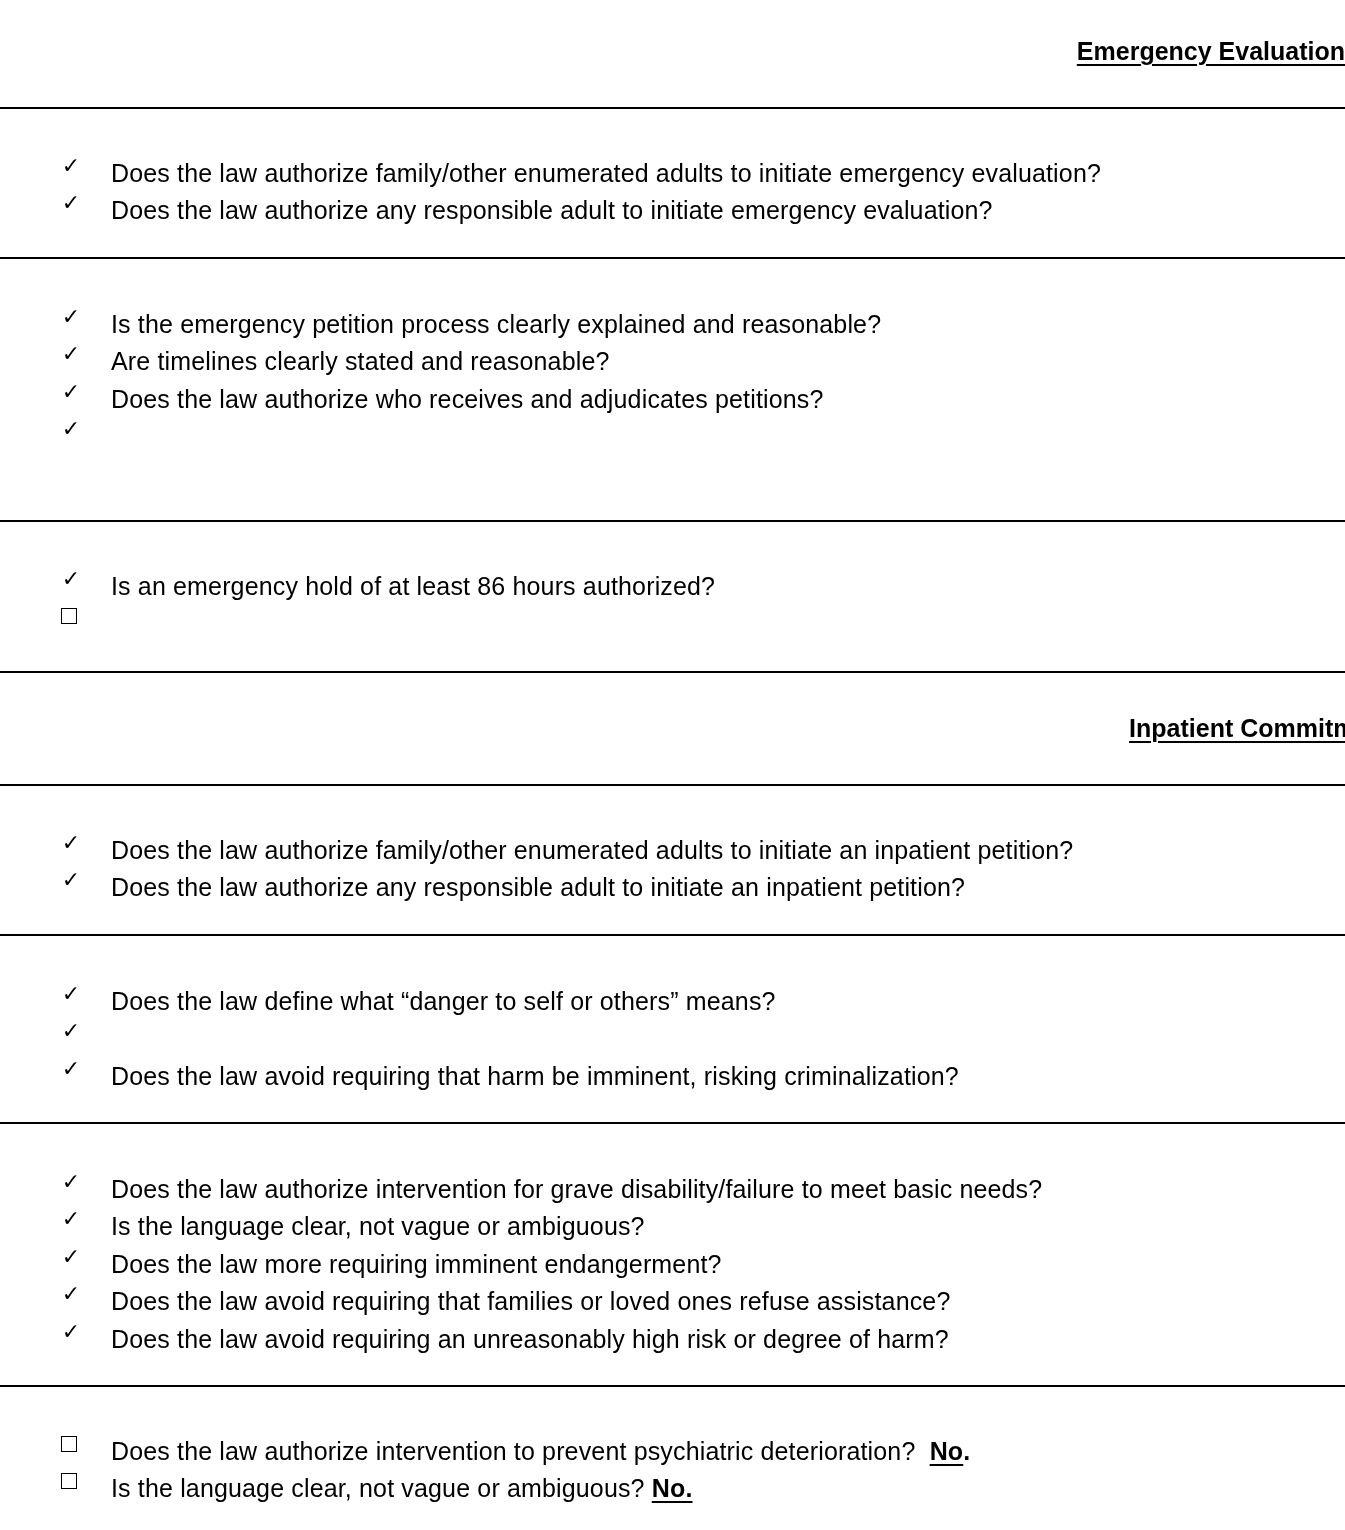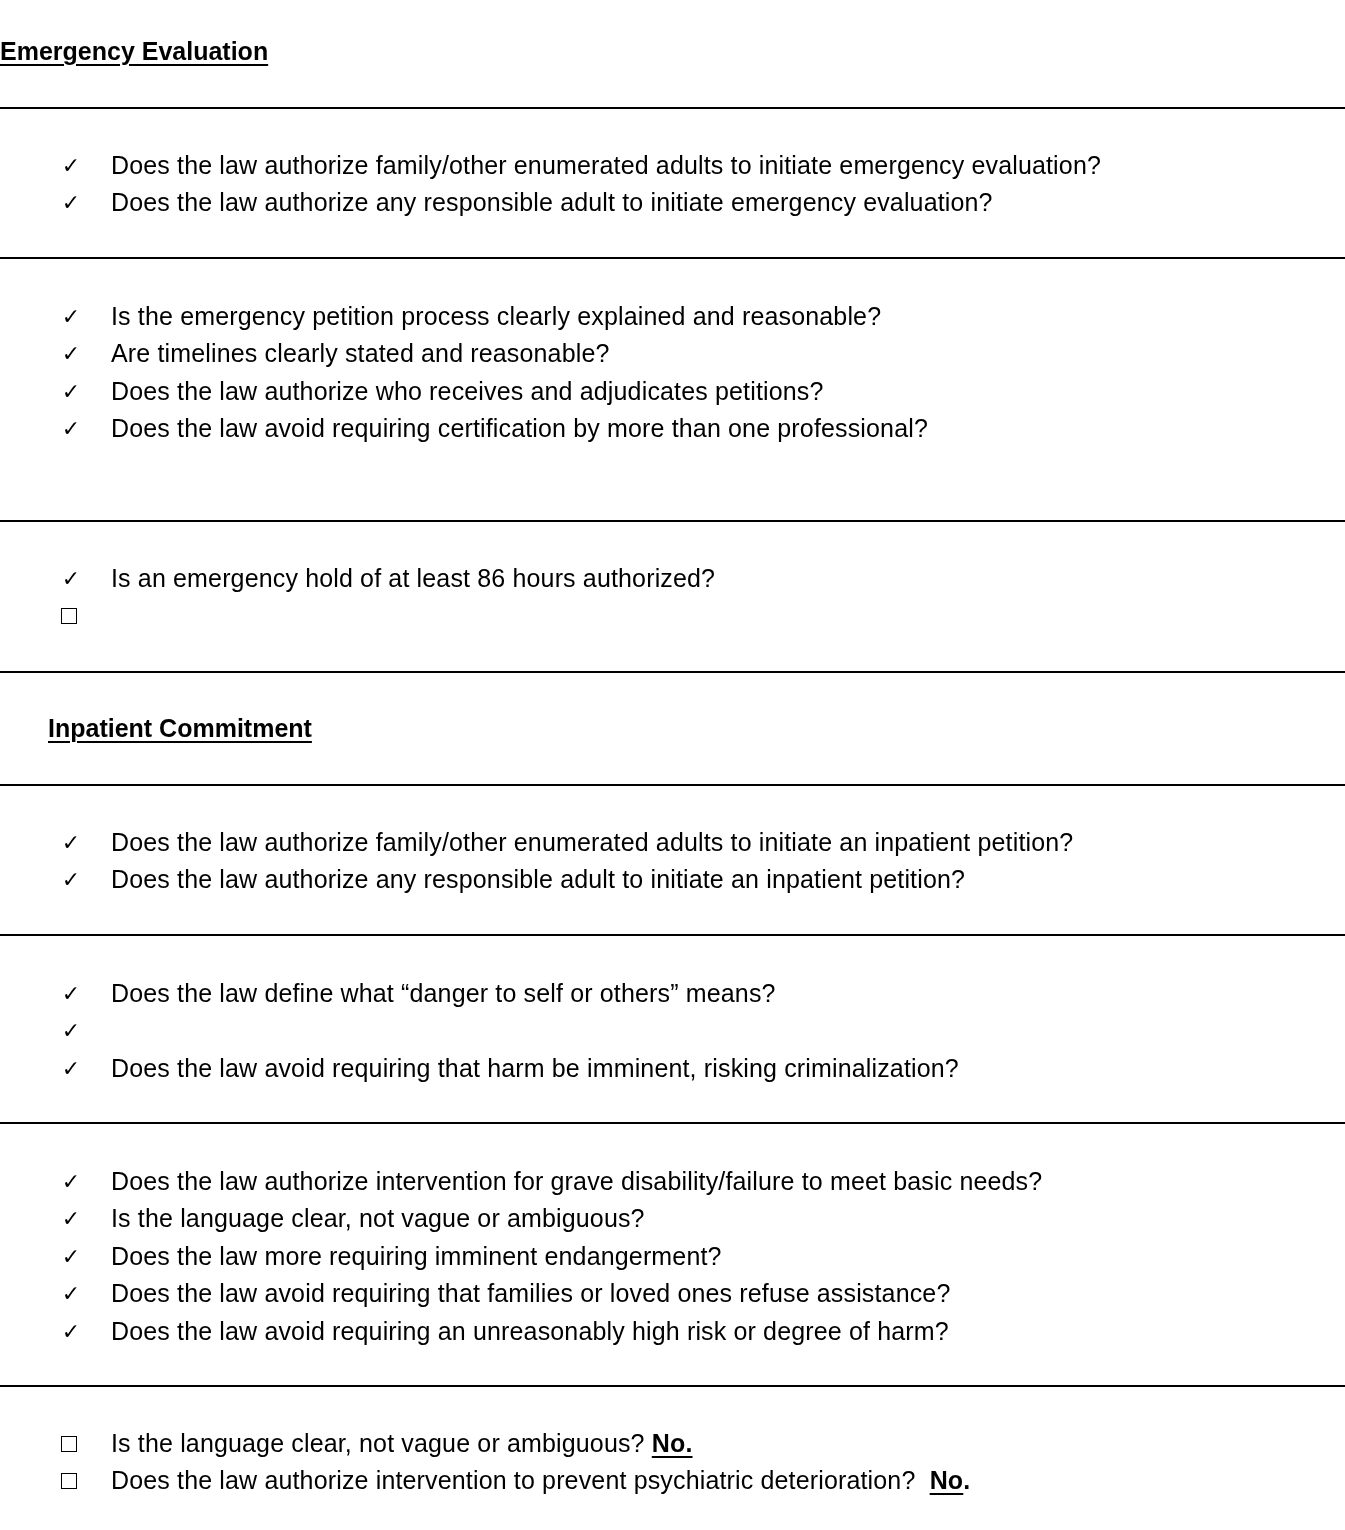--- a/index.html
+++ b/index.html
@@ -7,21 +7,21 @@
       width: 1345px;
       height: 1530px;
       position: relative;
       overflow: hidden;
       font-family: "Liberation Sans", "DejaVu Sans", sans-serif;
       color: #000000;
     }
     .title {
       position: absolute;
       left: 0; width: 1345px;
-      text-align: left;
+      text-align: right;
       font-weight: bold;
       font-size: 25px;
       text-decoration: underline;
       text-underline-offset: 4px;
       text-decoration-thickness: 2px;
     }
     .rule {
       position: absolute;
       left: 0; width: 1345px;
       height: 0;
@@ -44,21 +44,21 @@
     }
     .mark.check { font-size: 22px; }
     .mark.box {
       top: 50%;
       width: 16px; height: 16px;
       margin-top: -8px;
       left: 61px;
       border: 1px solid #000;
       box-sizing: border-box;
     }
-    .text { position: absolute; left: 111px; letter-spacing: 0.15px; }
+    .text { position: absolute; left: 111px; letter-spacing: 0.15px; margin-top: 8px; }
     .answer {
       font-weight: bold;
       text-decoration: underline;
       text-decoration-thickness: 2px;
       text-underline-offset: 4px;
     }
   </style>
 </head>
 <body>
 
@@ -85,21 +85,20 @@
   <div class="item">
     <span class="mark check">✓</span>
     <span class="text">Are timelines clearly stated and reasonable?</span>
   </div>
   <div class="item">
     <span class="mark check">✓</span>
     <span class="text">Does the law authorize who receives and adjudicates petitions?</span>
   </div>
   <div class="item">
     <span class="mark check">✓</span>
-    <span class="text">Does the law avoid requiring certification by more than one professional?</span>
   </div>
 </div>
 <div class="rule" style="top:520px;"></div>
 
 <div class="group" style="top:560px;">
   <div class="item">
     <span class="mark check">✓</span>
     <span class="text">Is an emergency hold of at least 86 hours authorized?</span>
   </div>
   <div class="item">
@@ -158,19 +157,19 @@
   <div class="item">
     <span class="mark check">✓</span>
     <span class="text">Does the law avoid requiring an unreasonably high risk or degree of harm?</span>
   </div>
 </div>
 <div class="rule" style="top:1385px;"></div>
 
 <div class="group" style="top:1425px;">
   <div class="item">
     <span class="mark box"></span>
-    <span class="text"><span style="white-space:pre;">Is the language clear, not vague or ambiguous? </span><span class="answer">No.</span></span>
+    <span class="text"><span style="white-space:pre;">Does the law authorize intervention to prevent psychiatric deterioration?  </span><span class="answer">No</span><b>.</b></span>
   </div>
   <div class="item">
     <span class="mark box"></span>
-    <span class="text"><span style="white-space:pre;">Does the law authorize intervention to prevent psychiatric deterioration?  </span><span class="answer">No</span><b>.</b></span>
+    <span class="text"><span style="white-space:pre;">Is the language clear, not vague or ambiguous? </span><span class="answer">No.</span></span>
   </div>
 </div>
 
 </body></html>

